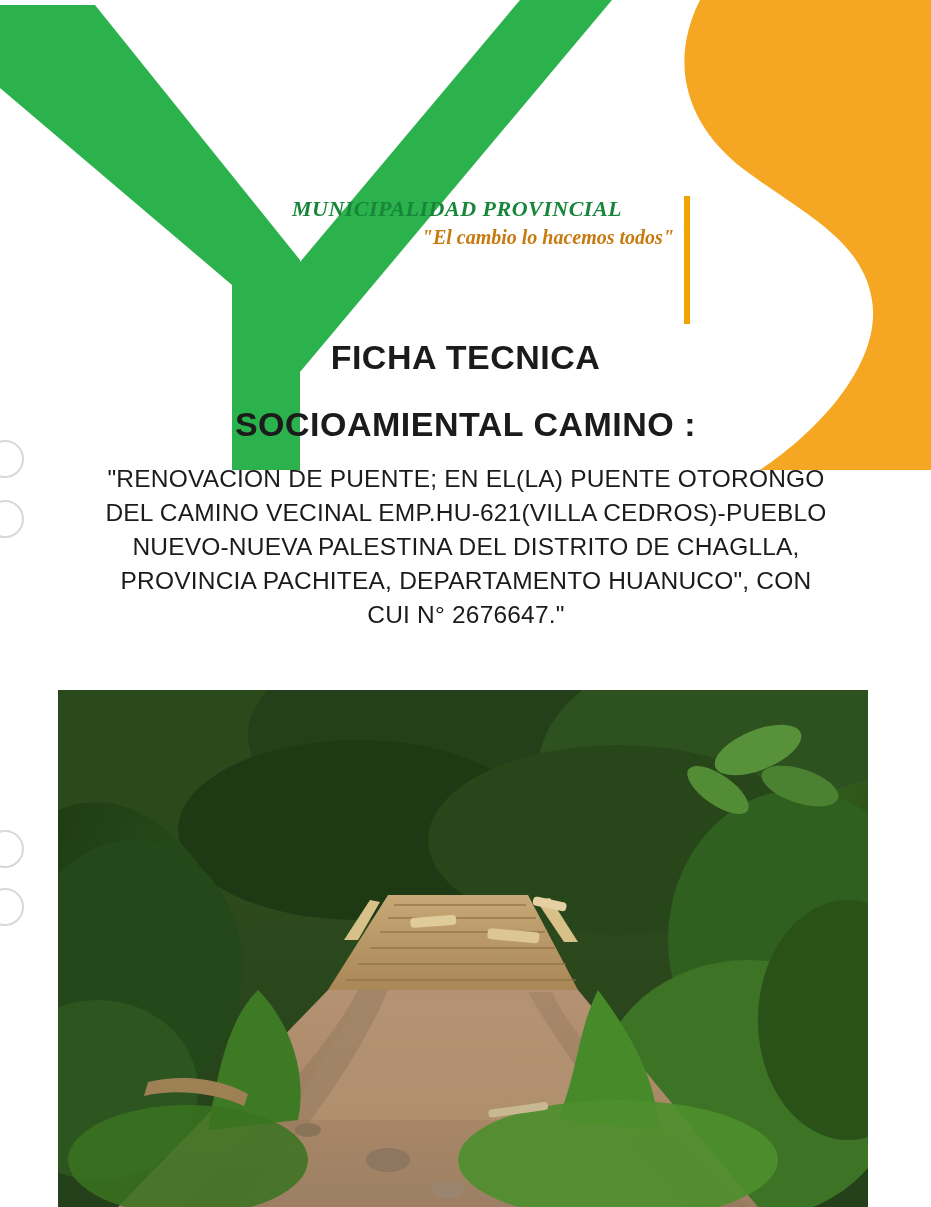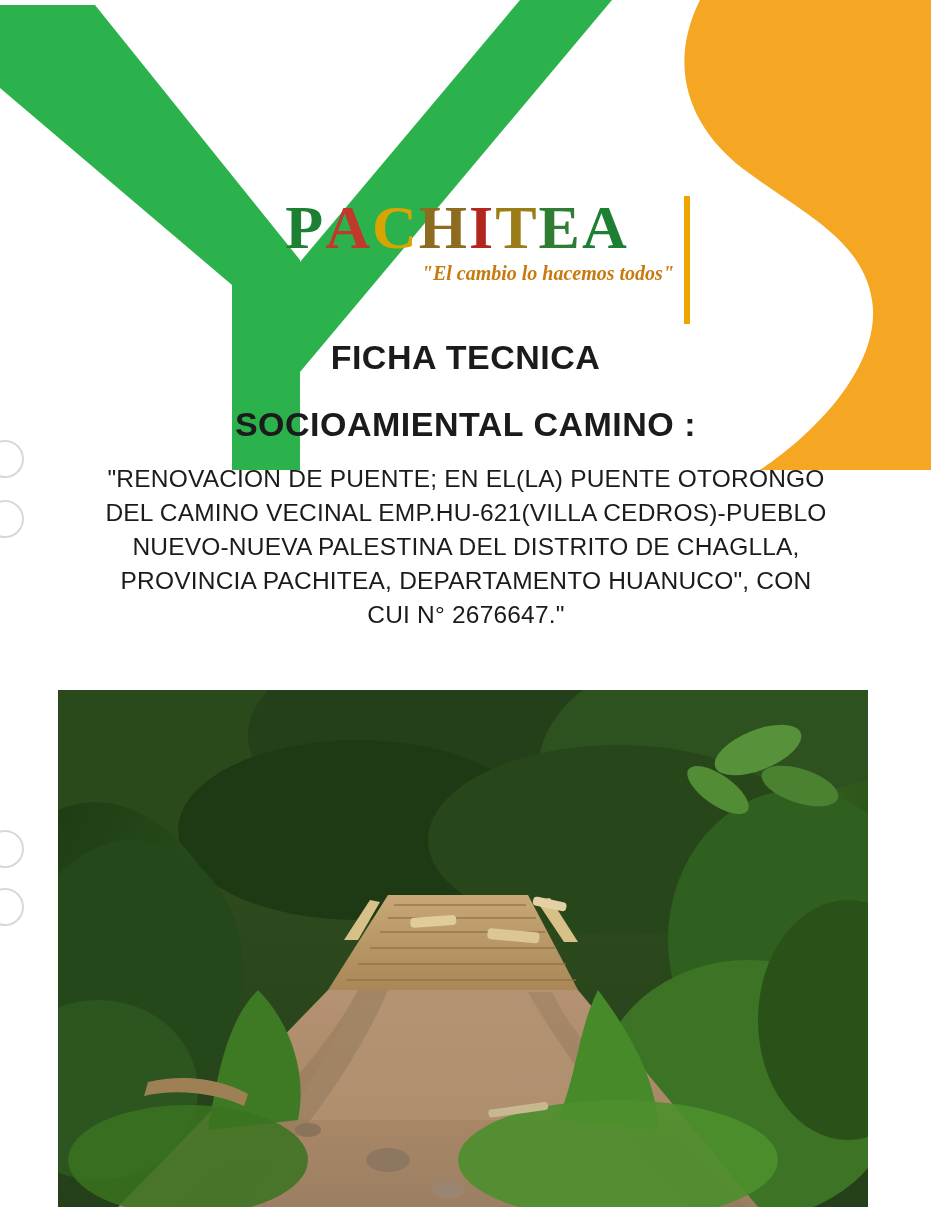--- a/index.html
+++ b/index.html
@@ -166,23 +166,21 @@
              C882 362 820 430 760 470 L931 470 L931 0 Z" fill="#f5a623"></path>
   </svg>
 </div>
 
 <div class="punch p1"></div>
 <div class="punch p2"></div>
 <div class="punch p3"></div>
 <div class="punch p4"></div>
 
 <div class="logo-wrap">
-  <p class="logo-main">
-    <span class="l-p">P</span><span class="l-a1">A</span><span class="l-c">C</span><span class="l-h">H</span><span class="l-i">I</span><span class="l-t">T</span><span class="l-e">E</span><span class="l-a2">A</span>
-  </p>
+  <p class="logo-top">MUNICIPALIDAD PROVINCIAL</p>
   <p class="logo-slogan">"El cambio lo hacemos todos"</p>
   <div class="logo-bar"></div>
 </div>
 
 <div class="title-1">FICHA TECNICA</div>
 <div class="title-2">SOCIOAMIENTAL CAMINO :</div>
 
 <div class="project-desc">"RENOVACION DE PUENTE; EN EL(LA) PUENTE OTORONGO DEL CAMINO VECINAL EMP.HU-621(VILLA CEDROS)-PUEBLO NUEVO-NUEVA PALESTINA DEL DISTRITO DE CHAGLLA, PROVINCIA PACHITEA, DEPARTAMENTO HUANUCO", CON CUI N° 2676647."</div>
 
 <div class="photo">

